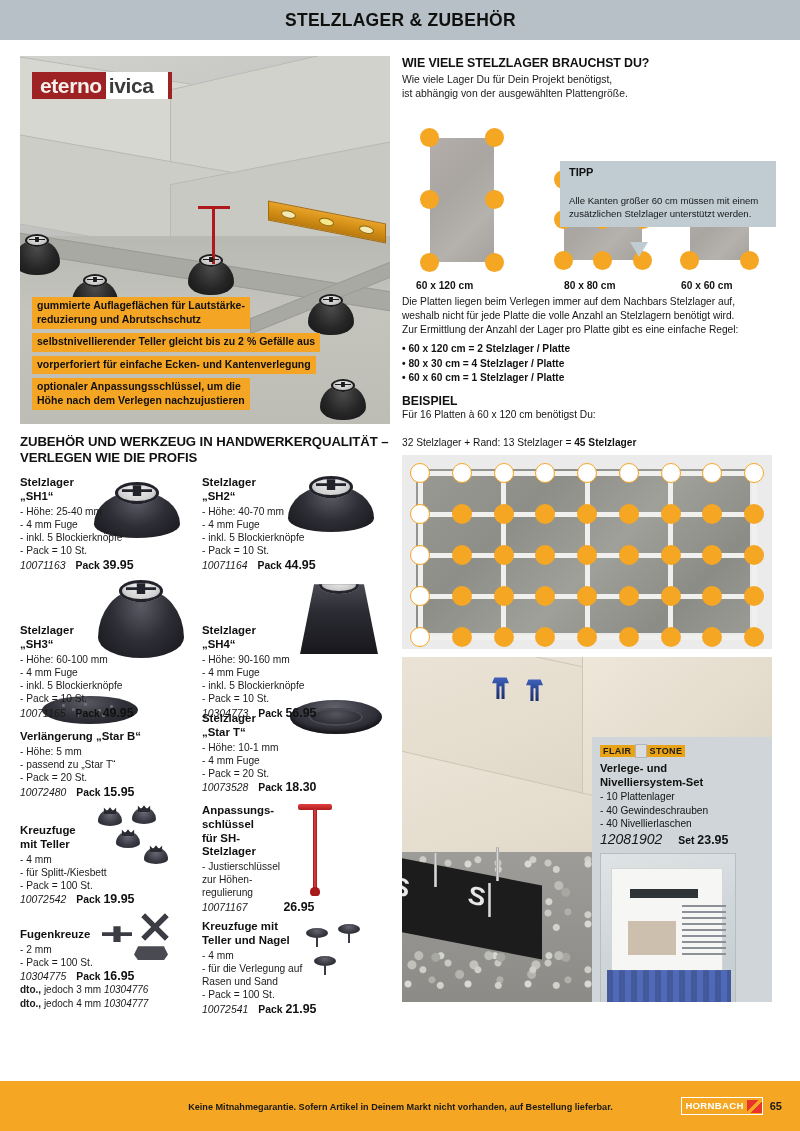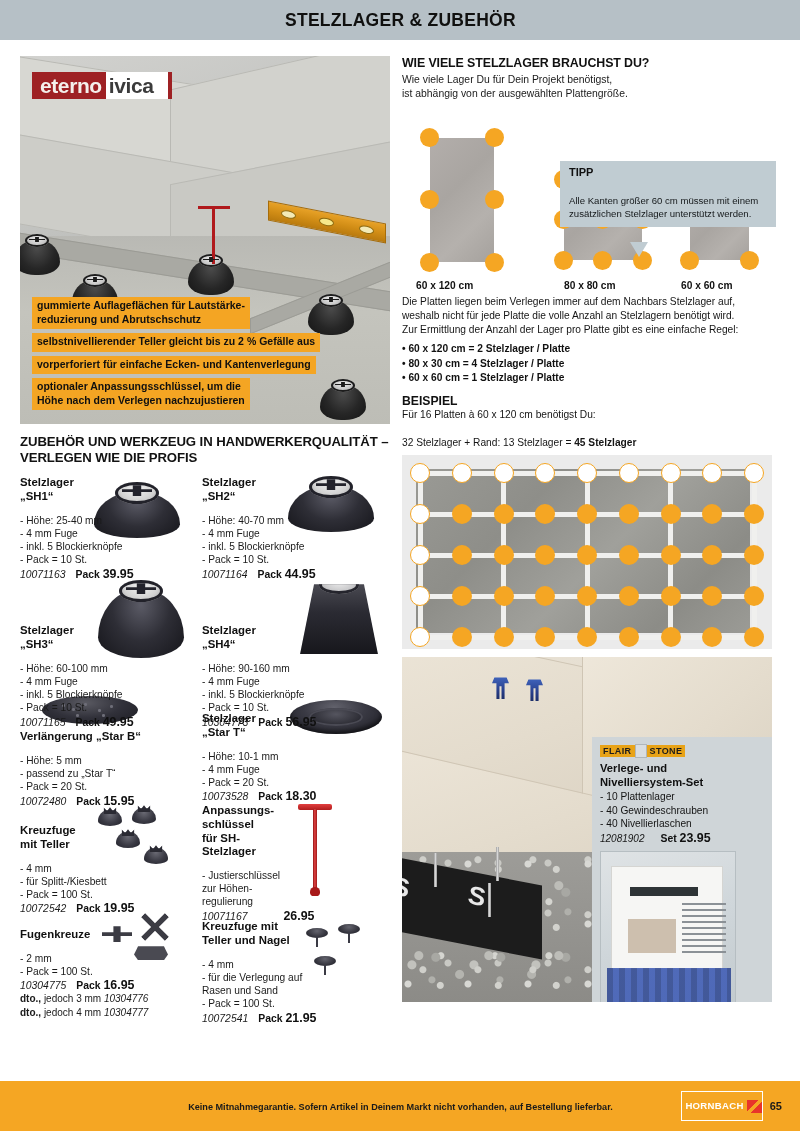--- a/index.html
+++ b/index.html
@@ -133,21 +133,21 @@
   }
   .prod-grid { display:grid; grid-template-columns: 182px 188px; }
   .prod {
     position:relative; min-height:100px; padding-top:2px;
   }
   .prod .pname {
     font-size:11.4px; font-weight:bold; color:#101010; line-height:1.2;
     white-space:pre-line; position:relative; z-index:3;
   }
   .prod .pspecs {
-    font-size:10.2px; color:#1a1a1a; line-height:1.30; margin-top:10px;
+    font-size:10.2px; color:#1a1a1a; line-height:1.30; margin-top:1px;
     position:relative; z-index:3; white-space:pre-line;
   }
   .prod .prow {
     display:flex; align-items:baseline; gap:10px; margin-top:0px;
     position:relative; z-index:3;
   }
   .prod .pcode { font-size:10.4px; font-style:italic; color:#1a1a1a; }
   .prod .pprice { font-size:10.4px; font-weight:bold; color:#101010; }
   .prod .pprice b { font-size:12.4px; }
   .prod .pnote { font-size:10px; color:#1a1a1a; line-height:1.35; position:relative; z-index:3; }
@@ -380,21 +380,21 @@
     padding:1px 3px; letter-spacing:.4px;
   }
   .fs-card .fs-title {
     font-size:11.2px; font-weight:bold; color:#101010; line-height:1.2;
     white-space:pre-line;
   }
   .fs-card .fs-specs {
     font-size:10.2px; color:#141414; line-height:1.32; margin-top:1px; white-space:pre-line;
   }
   .fs-card .fs-row { display:flex; align-items:baseline; gap:16px; margin-top:0px; }
-  .fs-card .fs-code { font-size:10px; font-style:italic; color:#161616; }
+  .fs-card .fs-code { font-size:14px; font-style:italic; color:#161616; }
   .fs-card .fs-price { font-size:10.4px; font-weight:bold; color:#101010; }
   .fs-card .fs-price b { font-size:12.4px; }
   .fs-pack {
     margin-top:6px; width:136px; height:158px;
     background: linear-gradient(160deg,#dfe3e5 0%,#cfd6da 50%,#c2cace 100%);
     border:1px solid #b6bec2; position:relative; overflow:hidden;
   }
   .fs-pack .pk-label {
     position:absolute; left:10px; top:14px; width:112px; height:104px;
     background:#f6f6f4; border:1px solid #d5d5d2;
@@ -418,21 +418,21 @@
   }
   .footer-note {
     font-size:9.6px; color:#1a1a1a; font-weight:600;
     transform: scaleX(.95);
   }
   .footer-right {
     position:absolute; right:18px; top:50%; transform:translateY(-50%);
     display:flex; align-items:center; gap:7px;
   }
   .hb-logo {
-    display:flex; align-items:center; height:30px;
+    display:flex; align-items:center; height:18px;
     border:1.3px solid #ffffff;
   }
   .hb-logo .hb-t {
     color:#ffffff; font-size:9.6px; font-weight:bold; letter-spacing:.3px;
     padding:0 3px; line-height:1;
   }
   .hb-logo .hb-sq {
     width:15px; height:13px; background:#e8342a; position:relative;
   }
   .hb-logo .hb-sq::after {

